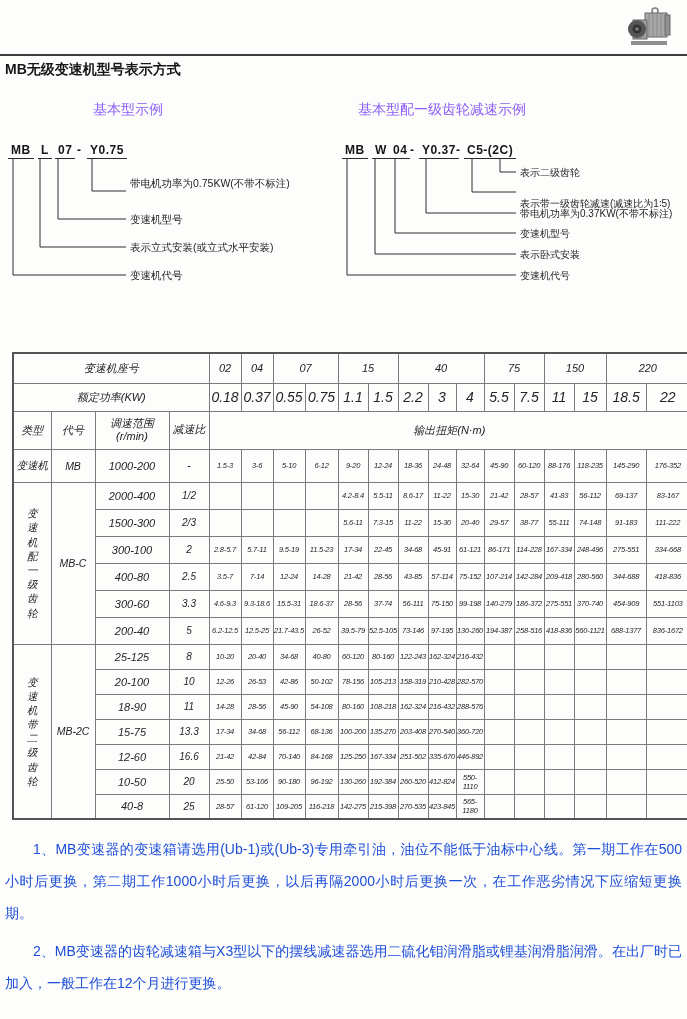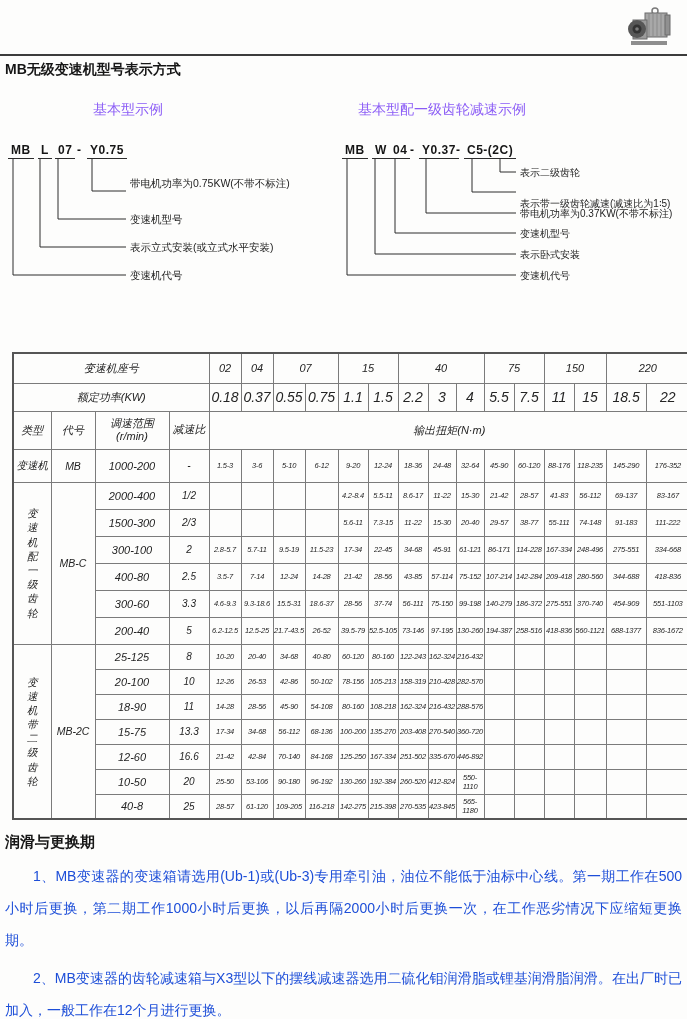--- a/index.html
+++ b/index.html
@@ -460,18 +460,17 @@
             <td class="c-tq"></td>
             <td class="c-tq"></td>
             <td class="c-tq"></td>
             <td class="c-tq"></td>
           </tr>
         </tbody>
     </table>
   </div>
 
   <div class="lube">
-    <h3>润滑与更换期</h3>
     <p>1、MB变速器的变速箱请选用(Ub-1)或(Ub-3)专用牵引油，油位不能低于油标中心线。第一期工作在500小时后更换，第二期工作1000小时后更换，以后再隔2000小时后更换一次，在工作恶劣情况下应缩短更换期。</p>
     <p>2、MB变速器的齿轮减速箱与X3型以下的摆线减速器选用二硫化钼润滑脂或锂基润滑脂润滑。在出厂时已加入，一般工作在12个月进行更换。</p>
   </div>
 
 </div>
 
 </body></html>

